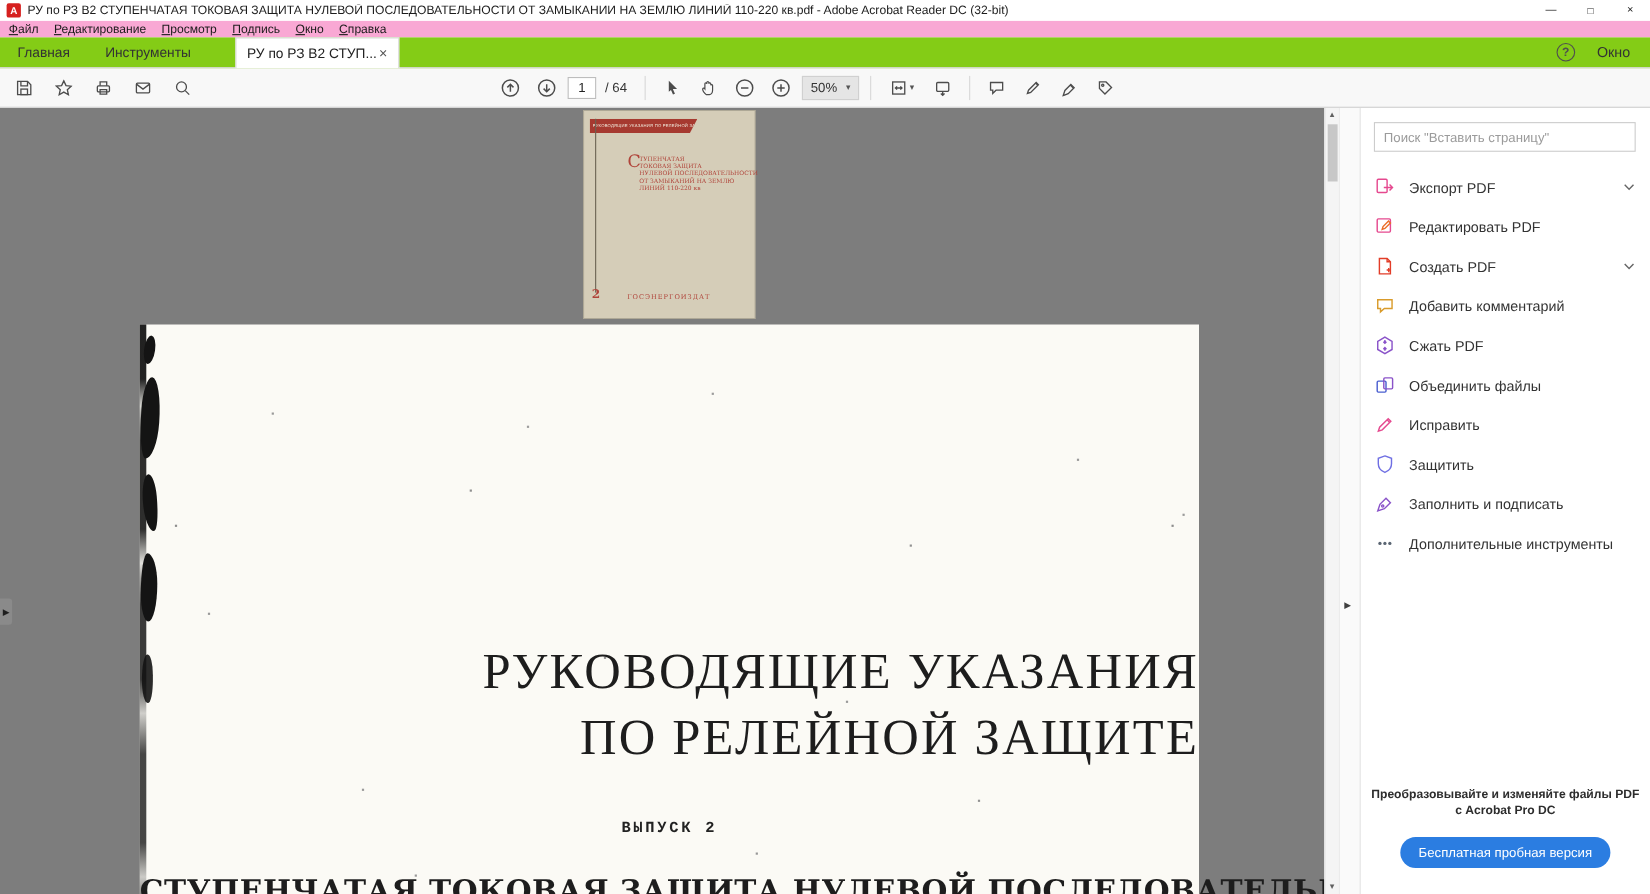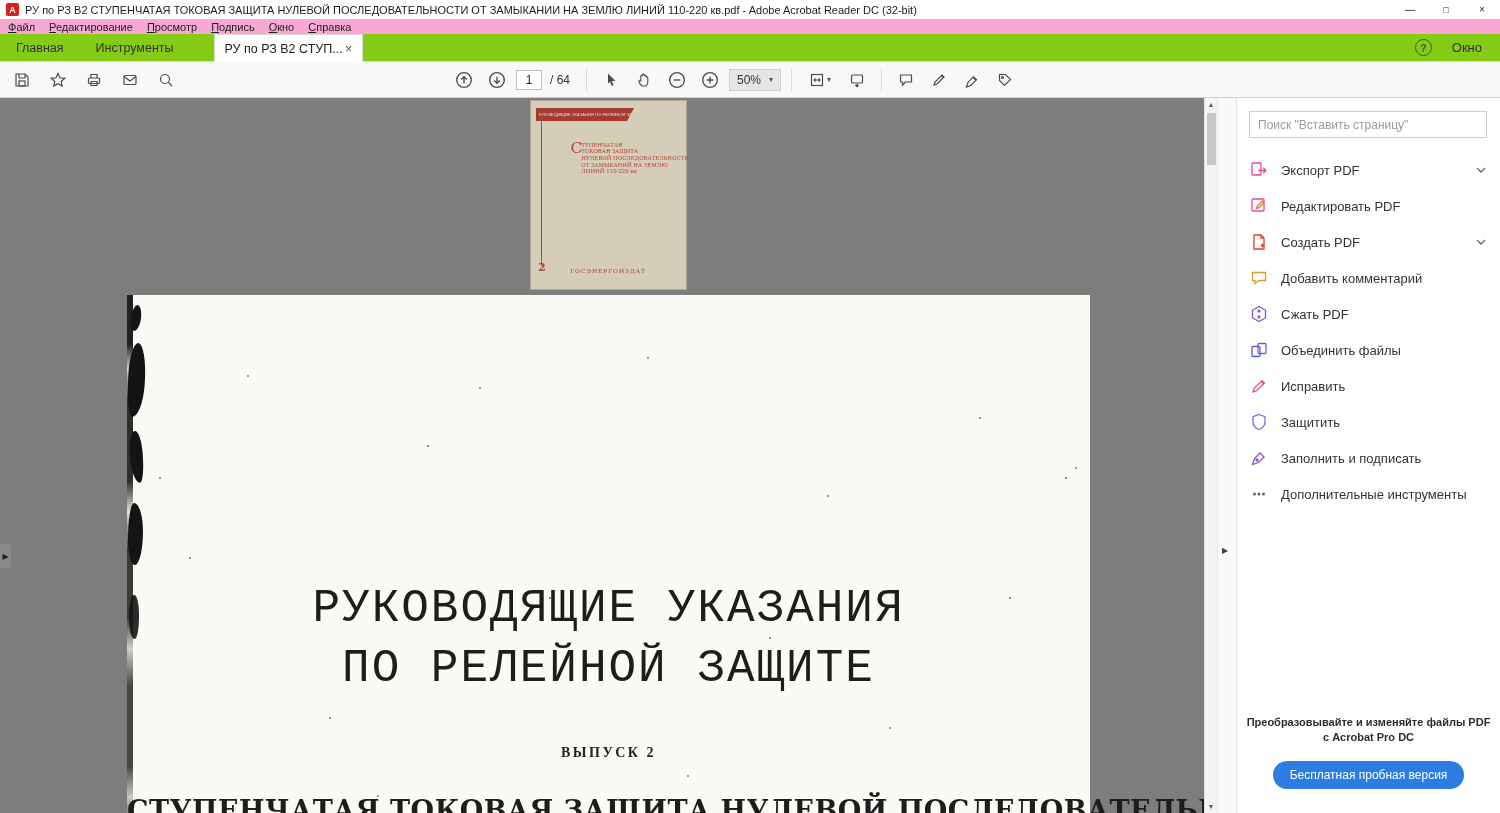--- a/index.html
+++ b/index.html
@@ -161,29 +161,29 @@
     position: absolute; left: 0; top: 0; width: 2px; height: 2px; background: transparent;
     box-shadow:
       120px 80px 0 #9a9a9a, 300px 150px 0 #8f8f8f, 520px 62px 0 #9c9c9c,
       700px 200px 0 #919191, 852px 122px 0 #9a9a9a, 938px 182px 0 #8c8c8c,
       62px 262px 0 #9a9a9a, 422px 302px 0 #8f8f8f, 642px 342px 0 #9a9a9a,
       882px 302px 0 #8d8d8d, 202px 422px 0 #9a9a9a, 762px 432px 0 #929292,
       948px 172px 0 #9a9a9a, 352px 92px 0 #9d9d9d, 32px 182px 0 #8e8e8e,
       560px 480px 0 #979797, 250px 500px 0 #9a9a9a;
   }
   .ptitle {
-    position: absolute; left: 0; width: 100%; text-align: center;
-    font-family: Liberation Mono, monospace; color: #1d1d1d;
+    position: absolute; left: 0; width: 100%; text-align: right;
+    font-family: Liberation Serif, serif; color: #1d1d1d;
     font-size: 46px; letter-spacing: 2px; white-space: nowrap;
   }
   .ptitle.t1 { top: 288px; }
   .ptitle.t2 { top: 348px; }
   .pvypusk {
     position: absolute; top: 450px; left: 0; width: 100%; text-align: center;
-    font-family: Liberation Serif, serif; font-weight: bold;
+    font-family: Liberation Mono, monospace; font-weight: bold;
     font-size: 14px; letter-spacing: 2.5px; color: #222;
   }
   .pbottom {
     position: absolute; top: 500px; left: 0; width: 100%; text-align: center;
     font-family: "DejaVu Serif", serif; font-weight: bold;
     font-size: 27px; letter-spacing: .5px; color: #1d1d1d; white-space: nowrap;
   }
   .nav-toggle {
     position: absolute; left: 0; top: 446px; width: 11px; height: 24px;
     background: #8a8a8a; color: #1e1e1e; font-size: 8px;

